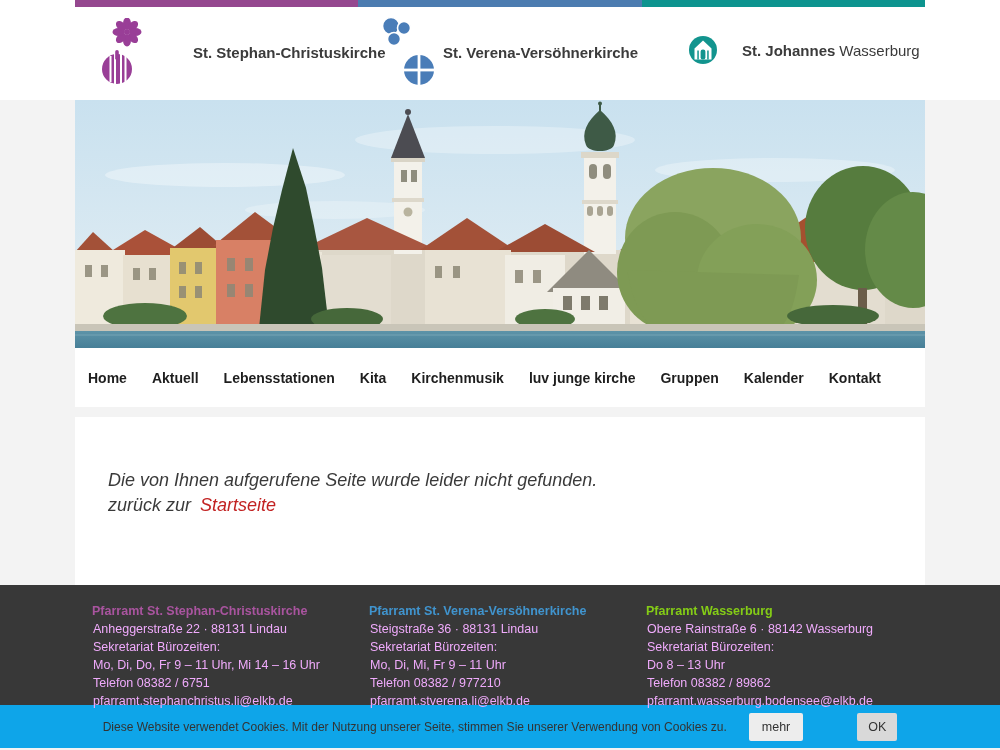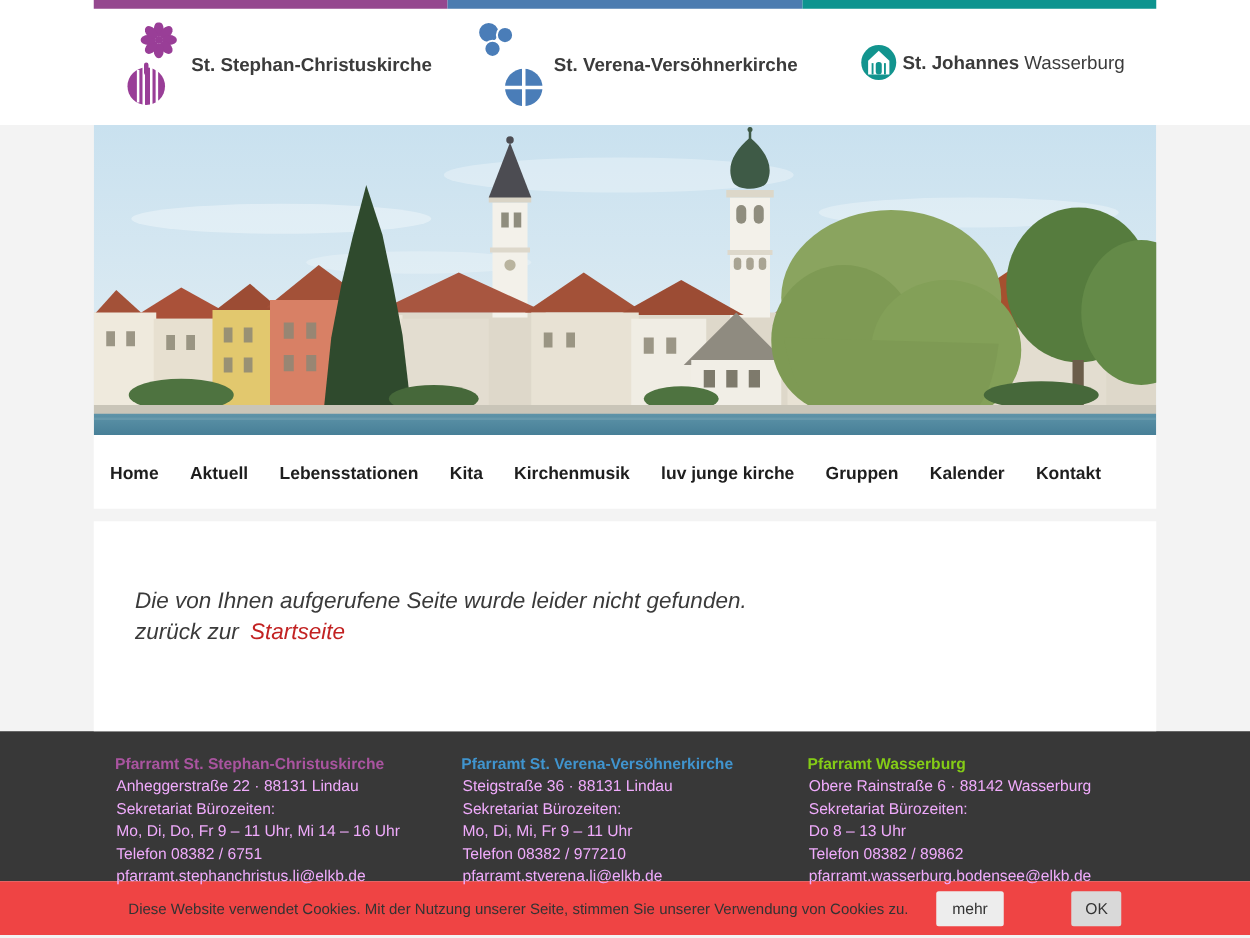--- a/index.html
+++ b/index.html
@@ -14,28 +14,28 @@
 
   
   .band-header { background:#ffffff; height:100px; }
   .top-border { display:flex; height:7px; }
   .top-border span { flex:1 1 0; }
   .seg-purple { background:#95488f; }
   .seg-blue   { background:#4c7cb0; }
   .seg-teal   { background:#0d948f; }
   .header-inner { height:93px; position:relative; }
   .brand { position:absolute; display:flex; align-items:center; cursor:pointer; }
-  .brand-1 { left:26px; top:10px; height:70px; }
+  .brand-1 { left:26px; top:10px; height:70px;gap:40px; }
   .brand-2 { left:304px; top:8px; height:74px; }
   .brand-3 { left:613px; top:28px; height:30px; }
   .brand-icon { display:block; }
   .brand-name { font-size:15px; font-weight:bold; color:#3b3b3b; white-space:nowrap; }
   .brand-1 .brand-name { margin-left:10px; }
   .brand-2 .brand-name { margin-left:6px; }
-  .brand-3 .brand-name { margin-left:4px; }
+  .brand-3 .brand-name { margin-left:24px; }
   .brand-name .light { font-weight:normal; margin-left:4px; }
 
   
   .hero svg { display:block; }
 
   
   .main-nav { background:#ffffff; height:59px; display:flex; align-items:center; gap:25px; padding-left:13px;text-align:center; }
   .main-nav a { font-size:14px; font-weight:bold; color:#1e1e1e; text-decoration:none; white-space:nowrap; }
 
   
@@ -47,21 +47,21 @@
   .site-footer { background:#383838; height:120px; padding-top:18px; }
   .footer-cols { display:flex; padding-left:17px; }
   .footer-col { width:277px; padding-right:15px; }
   .footer-col h3 { margin:0; font-size:12.5px; font-weight:bold; line-height:17px; }
   .footer-col p { margin:1px; font-size:12.5px; line-height:17px; color:#f0abfc; }
   .col-0 h3 { color:#a9549f; }
   .col-1 h3 { color:#4094ce; }
   .col-2 h3 { color:#84cc16; }
 
   
-  .cookie-bar { background:#ef4444; height:43px; display:flex; align-items:center; justify-content:center; }
+  .cookie-bar { background:#0ea5e9; height:43px; display:flex; align-items:center; justify-content:center; }
   .cookie-text { font-size:12px; color:#333333; }
   .cookie-btn { border:none; border-radius:2px; font-family:"Liberation Sans", sans-serif; font-size:12.5px; color:#333; padding:7px 13px; cursor:pointer; }
   .btn-mehr { background:#ededed; margin-left:22px; }
   .btn-ok { background:#d9d9d9; margin-left:54px; padding:7px 11px; }
 </style>
 </head>
 <body>
 
 <header class="band-header">
   <div class="container">

